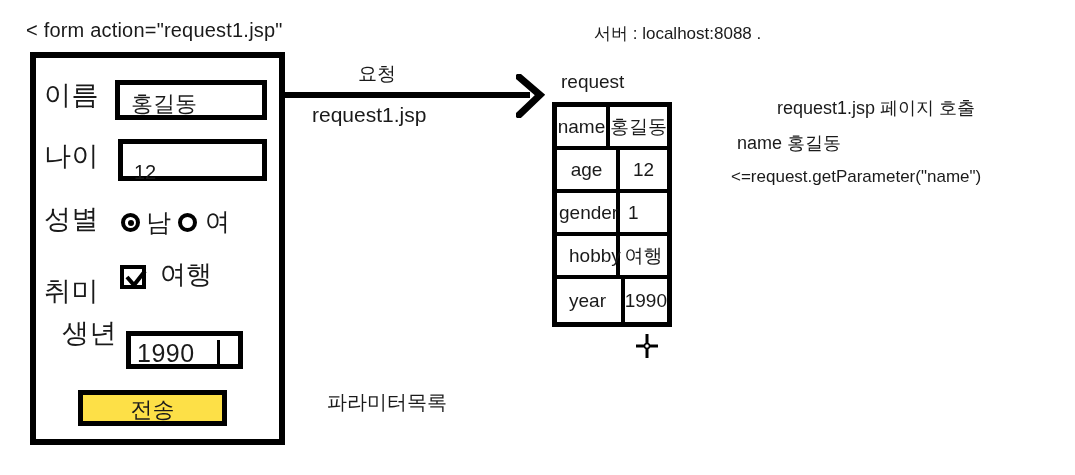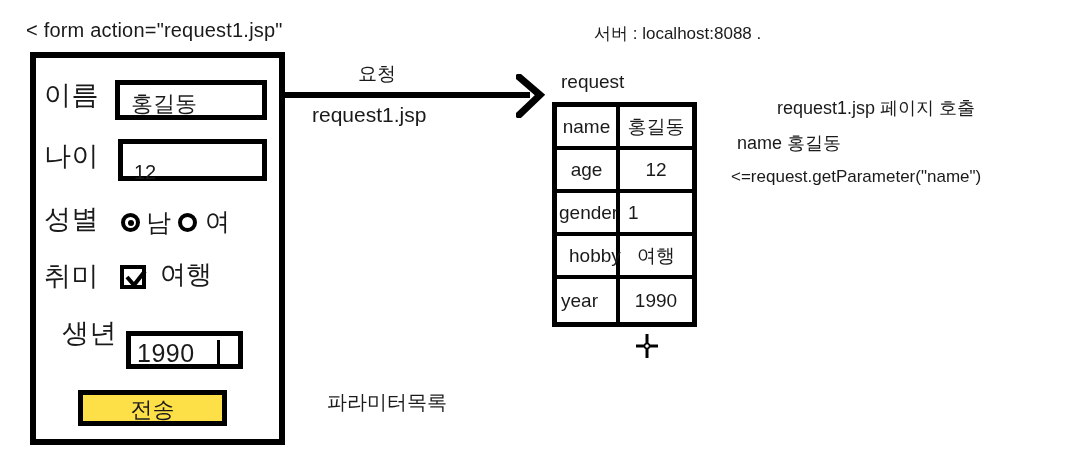--- a/index.html
+++ b/index.html
@@ -38,21 +38,21 @@
   }
 
   
   .form-label {
     font-size: 27px;
     letter-spacing: 0.5px;
   }
   #label-name   { left: 44px; top: 82px; }
   #label-age    { left: 44px; top: 143px; }
   #label-gender { left: 44px; top: 206px; }
-  #label-hobby  { left: 44px; top: 263px; text-align: center; }
+  #label-hobby  { left: 44px; top: 278px; text-align: center; }
   #label-year   { left: 62px; top: 320px; }
 
   
   .input-box {
     border: 5px solid #000000;
     box-sizing: border-box;
     background: #ffffff;
   }
   #input-name {
     left: 115px; top: 80px;
@@ -162,33 +162,33 @@
     text-align: center;
   }
 
   
   #request-caption {
     left: 561px; top: 72px;
     font-size: 19px;
   }
   #request-table {
     left: 552px; top: 102px;
-    width: 145px; height: 225px;
+    width: 120px; height: 225px;
     border: 5px solid #000000;
     box-sizing: border-box;
     background: #ffffff;
   }
   #request-table .trow {
     position: relative;
     display: flex;
     height: 43px;
     border-bottom: 4px solid #000000;
     box-sizing: border-box;
   }
-  #request-table .trow:last-child { border-bottom: none; }
+  #request-table .trow:last-child { border-bottom: none; margin-left: 8px; }
   #request-table .tkey {
     width: 63px;
     border-right: 4px solid #000000;
     box-sizing: border-box;
     display: flex;
     align-items: center;
     justify-content: center;
     font-size: 19px;
   }
   #request-table .tval {

